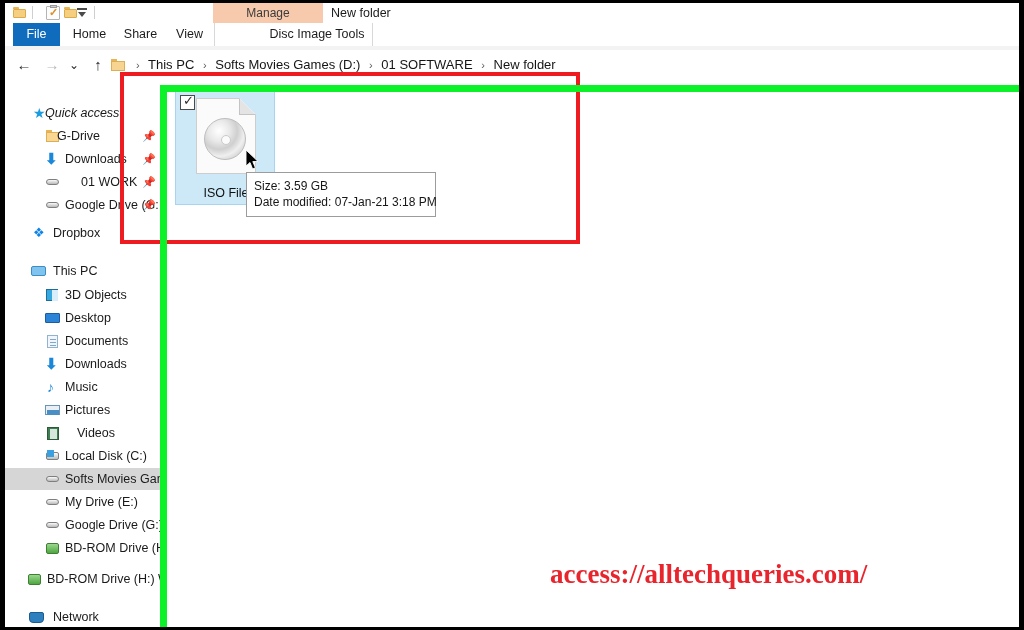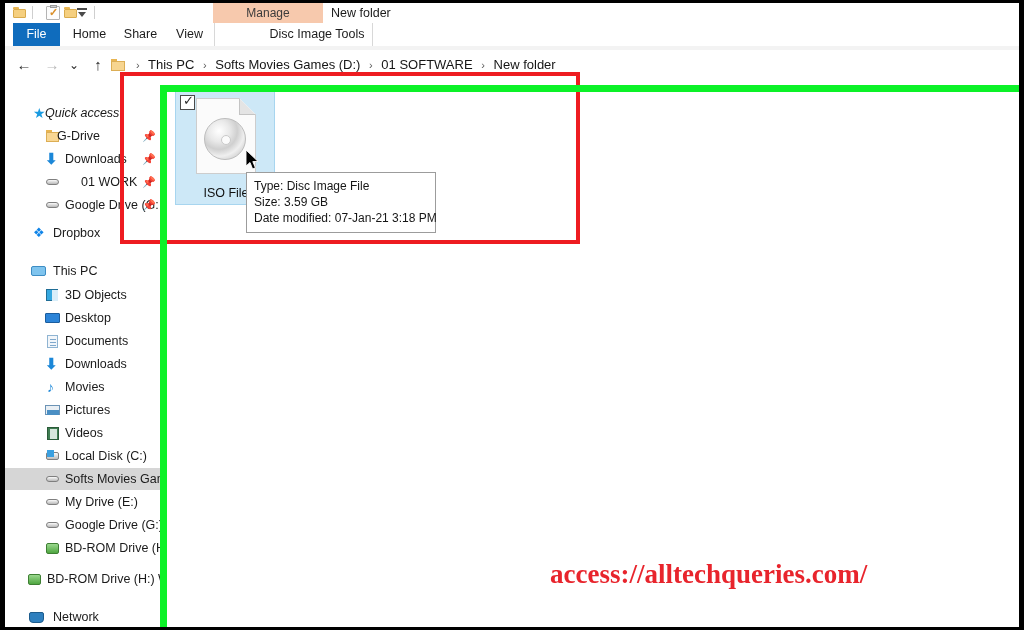--- a/index.html
+++ b/index.html
@@ -557,35 +557,35 @@
       <div class="nav-label" style="left:60px;">Documents</div>
     </div>
 
     <div class="nav-row" style="top:273px;">
       <div class="nav-ico ico-dl" style="left:40px;">⬇</div>
       <div class="nav-label" style="left:60px;">Downloads</div>
     </div>
 
     <div class="nav-row" style="top:296px;">
       <div class="nav-ico ico-music" style="left:42px;">♪</div>
-      <div class="nav-label" style="left:60px;">Movies</div>
+      <div class="nav-label" style="left:60px;">Music</div>
     </div>
 
     <div class="nav-row" style="top:319px;text-align:center;">
       <div class="nav-ico" style="left:40px;">
             <div class="ico-pic"></div>
           </div>
       <div class="nav-label" style="left:60px;">Pictures</div>
     </div>
 
     <div class="nav-row" style="top:342px;">
       <div class="nav-ico" style="left:40px;">
             <div class="ico-video"></div>
           </div>
-      <div class="nav-label" style="left:60px;">Videos</div>
+      <div class="nav-label" style="left:72px;">Videos</div>
     </div>
 
     <div class="nav-row" style="top:365px;">
       <div class="nav-ico" style="left:40px;">
             <div class="ico-localdisk"></div>
           </div>
       <div class="nav-label" style="left:60px;">Local Disk (C:)</div>
     </div>
 
     <div class="nav-row selected" style="top:388px;">
@@ -641,21 +641,20 @@
         <div id="page-shape"></div>
         <div id="page-fold"></div>
         <div id="disc">
               <div id="disc-hole"></div>
             </div>
       </div>
       <div id="file-label">ISO File</div>
     </div>
 
     <div id="tooltip">
-      <div class="tip-line">Type: Disc Image File</div>
       <div class="tip-line">Size: 3.59 GB</div>
       <div class="tip-line">Date modified: 07-Jan-21 3:18 PM</div>
     </div>
 
     <svg id="cursor" viewBox="0 0 14 21">
       <polygon points="0,0 0,16 4,12.5 6.6,19 9.4,17.8 6.8,11.6 12,11.4" fill="#000000" stroke="#ffffff" stroke-width="0.9"></polygon>
     </svg>
 
   </div>
 

